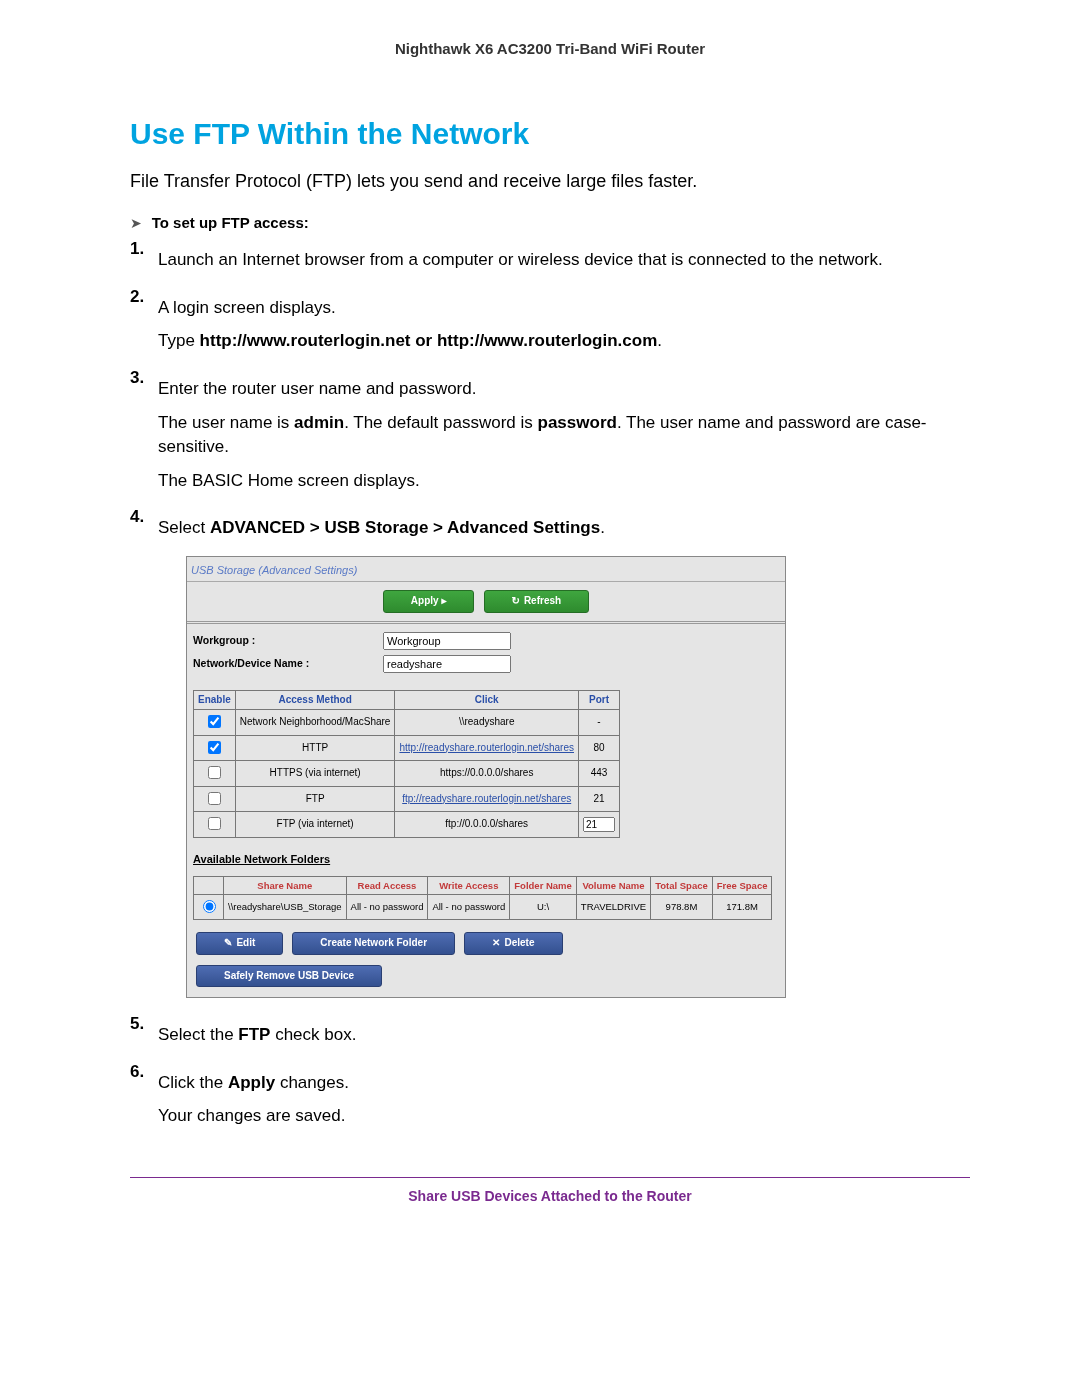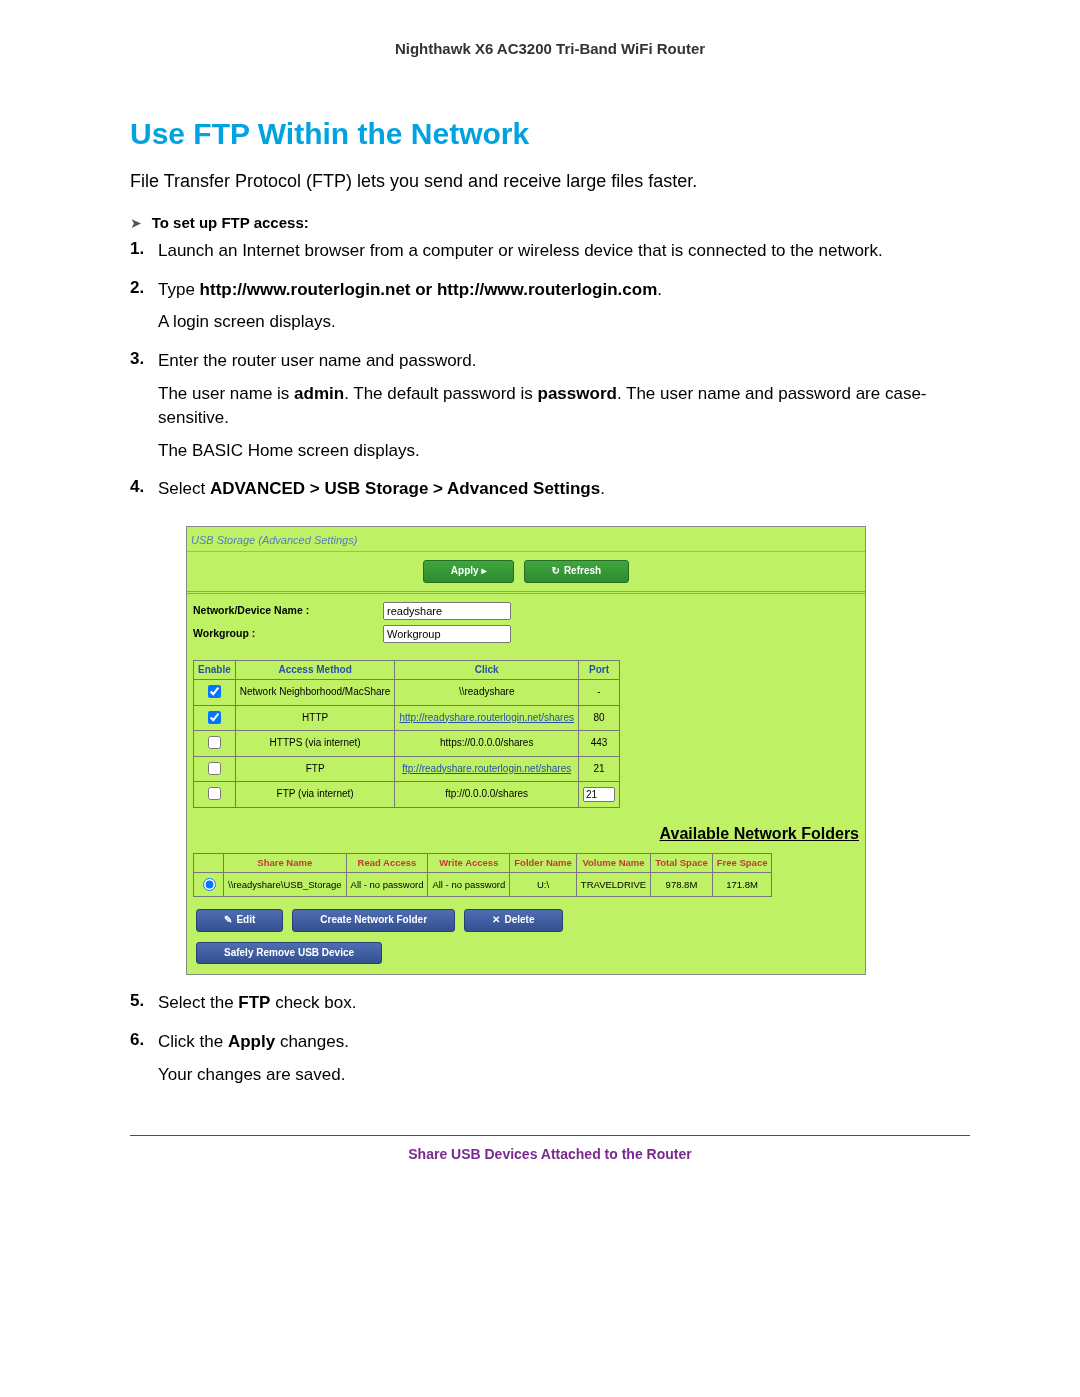--- a/index.html
+++ b/index.html
@@ -58,29 +58,29 @@
     font-weight: bold;
     width: 28px;
     flex-shrink: 0;
     font-size: 17px;
   }
   ol.steps > li > .body {
     flex: 1;
     font-size: 17px;
     line-height: 1.45;
   }
-  .body p { margin: 0 0 8px 0; }
+  .body p { margin: 9px 0 8px 0; }
   .bold { font-weight: bold; }
 
   
   .panel {
     border: 1px solid #888;
-    margin: 24px 0 10px 28px;
-    width: 680px;
-    background: #bef264;
+    margin: 15px 0 10px 28px;
+    width: 600px;
+    background: #e5e5e5;
     font-size: 11px;
     font-family: Verdana, Geneva, sans-serif;
     box-sizing: border-box;
   }
   .panel .panel-title {
     color: #5a7ac6;
     font-style: italic;
     font-size: 11px;
     padding: 6px 4px 2px 4px;
     border-bottom: 1px solid #aaa;
@@ -141,25 +141,24 @@
     vertical-align: middle;
     white-space: nowrap;
   }
   table.mini th {
     color: #c23a3a;
     font-weight: bold;
   }
   table.mini th.blue { color: #2a4fa8; }
   table.mini a { color: #2a4fa8; text-decoration: underline; }
   .sub-hdr {
-    font-size: 16px;
+    font-size: 11px;
     font-weight: bold;
     padding: 8px 6px 2px 6px;
     text-decoration: underline;
-    text-align: right;
   }
   .portbox {
     width: 26px;
     font-size: 10px;
     padding: 0 1px;
   }
   input[type=checkbox]{ transform: scale(1); }
   table.mini.folders th { font-size:9.5px; }
   table.mini.folders td { font-size:9.5px; }
 
@@ -204,24 +203,24 @@
   <ol class="steps">
     <li>
       <span class="num">1.</span>
       <div class="body">
           <p>Launch an Internet browser from a computer or wireless device that is connected to the network.</p>
         </div>
     </li>
     <li>
       <span class="num">2.</span>
       <div class="body">
+        <p>A login screen displays.</p>
         <p>
           <span>Type </span><span class="bold">http://www.routerlogin.net or http://www.routerlogin.com</span><span>.</span>
         </p>
-        <p>A login screen displays.</p>
       </div>
     </li>
     <li>
       <span class="num">3.</span>
       <div class="body">
         <p>Enter the router user name and password.</p>
         <p>
           <span>The user name is </span><span class="bold">admin</span><span>. The default password is </span><span class="bold">password</span><span>. The user name and password are case-sensitive.</span>
         </p>
         <p>The BASIC Home screen displays.</p>
@@ -238,26 +237,26 @@
           <div class="panel-title">USB Storage (Advanced Settings)</div>
           <div class="btnbar">
             <span class="gbtn">Apply ▸</span>
             <span class="gbtn">
               <span>↻</span>
               <span>Refresh</span>
             </span>
           </div>
           <div class="form-rows">
             <div class="form-row">
+              <span class="lbl">Workgroup :</span>
+              <input type="text" value="Workgroup" style="">
+            </div>
+            <div class="form-row">
               <span class="lbl">Network/Device Name :</span>
               <input type="text" value="readyshare" style="">
-            </div>
-            <div class="form-row">
-              <span class="lbl">Workgroup :</span>
-              <input type="text" value="Workgroup" style="">
             </div>
           </div>
 
           <table class="mini">
             <tbody>
                 <tr>
               <th class="blue">Enable</th>
               <th class="blue">Access Method</th>
               <th class="blue">Click</th>
               <th class="blue">Port</th>

